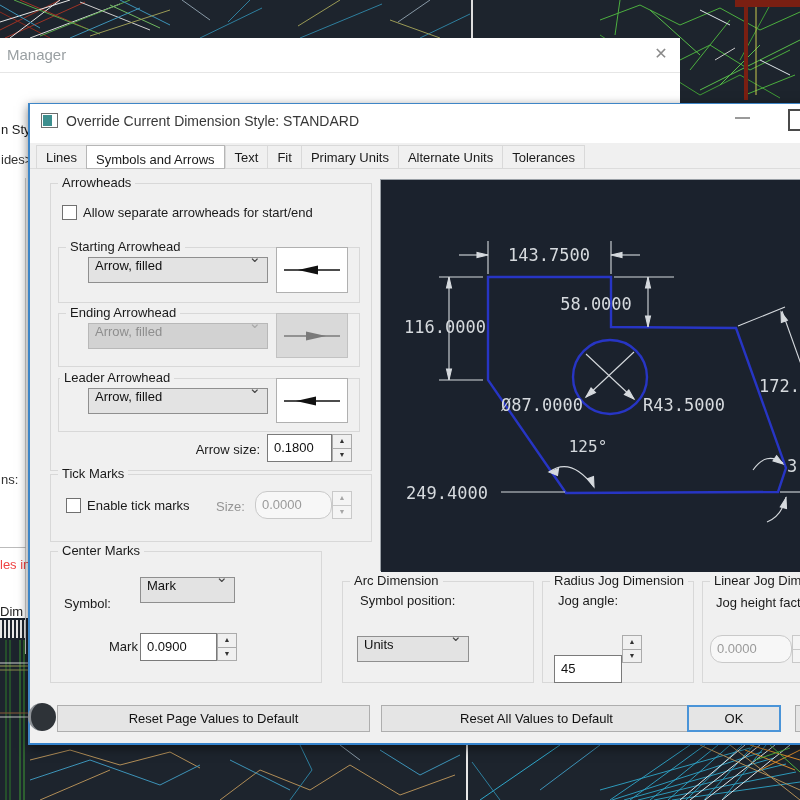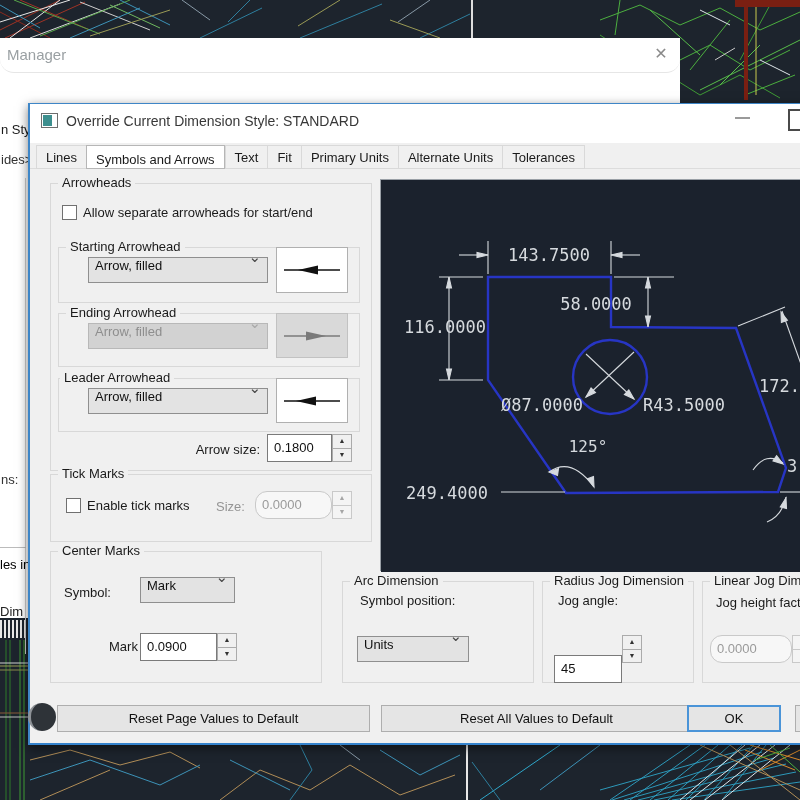--- a/index.html
+++ b/index.html
@@ -3,21 +3,21 @@
 <meta charset="utf-8">
 <style>
   html,body{margin:0;padding:0;}
   .canvas{position:relative;width:800px;height:800px;overflow:hidden;background:#1d242d;
     font-family:"Liberation Sans",sans-serif;-webkit-font-smoothing:antialiased;}
   .abs{position:absolute;}
   .nowrap{white-space:nowrap;}
 
   
   .mgr{left:0;top:38px;width:680px;height:580px;background:#ffffff;}
-  .mgr-titlebar{left:0;top:0;width:680px;height:34px;background:#fff;border-bottom:1px solid #e6e6e6;border-radius:14px;}
+  .mgr-titlebar{left:0;top:0;width:680px;height:34px;background:#fff;border-bottom:1px solid #e6e6e6;}
   .mgr-title{left:7px;top:8px;font-size:15px;color:#9aa0a3;}
   .mgr-close{left:650px;top:5px;width:22px;height:22px;font-size:16px;color:#8a8a8a;text-align:center;line-height:22px;}
   .mgr-style-label{left:1px;top:84px;font-size:13px;color:#1a1a1a;}
   .mgr-style-value{left:95px;top:84px;font-size:13px;color:#1a1a1a;}
   .frag{font-size:13px;color:#333;}
   .mgr-vline{left:25px;top:140px;width:1px;height:476px;background:#cccccc;}
   .mgr-hline{left:0;top:509px;width:26px;height:1px;background:#bbbbbb;}
 
   
   .dlg{left:28px;top:103px;width:780px;height:642px;background:#f0f0f0;
@@ -174,21 +174,21 @@
     <div class="abs mgr-titlebar">
       <div class="abs mgr-title nowrap">Manager</div>
       <div class="abs mgr-close">✕</div>
     </div>
     <div class="abs mgr-style-label nowrap">n Style:</div>
     <div class="abs mgr-style-value nowrap">STANDARD</div>
     <div class="abs frag nowrap" style="left:1px;top:114px;">ides&gt;</div>
     <div class="abs mgr-vline"></div>
     <div class="abs frag nowrap" style="left:1px;top:434px;">ns:</div>
     <div class="abs mgr-hline"></div>
-    <div class="abs frag nowrap" style="left:0px;top:519px;color:#000000;">les in</div>
+    <div class="abs frag nowrap" style="left:0px;top:519px;color:#ef4444;">les in</div>
     <div class="abs frag nowrap" style="left:0px;top:566px;color:#222;">Dim</div>
   </div>
 
   <div class="abs dlg">
     <div class="abs dlg-titlebar">
       <div class="abs dlg-icon">
           <div class="abs dlg-icon-fill"></div>
         </div>
       <div class="abs dlg-title nowrap">Override Current Dimension Style: STANDARD</div>
       <div class="abs dash-ico"></div>
@@ -264,21 +264,21 @@
     <div class="abs lbl nowrap" style="left:57px;top:394px;">Enable tick marks</div>
     <div class="abs lbl dis nowrap" style="left:186px;top:395px;">Size:</div>
     <div class="abs edit dis" style="left:225px;top:387px;width:77px;">0.0000</div>
     <div class="abs spin dis" style="left:302px;top:387px;">
       <div class="spin-btn">▲</div>
       <div class="spin-btn">▼</div>
     </div>
 
     <div class="abs group" style="left:20px;top:447px;width:270px;height:130px;"></div>
     <div class="abs group-label nowrap" style="left:28px;top:439px;">Center Marks</div>
-    <div class="abs lbl nowrap" style="left:34px;top:481px;">Symbol:</div>
+    <div class="abs lbl nowrap" style="left:34px;top:492px;">Symbol:</div>
     <div class="abs combo" style="left:110px;top:473px;width:95px;">
       <span class="ctext nowrap">Mark</span>
       <span class="chev">⌄</span>
     </div>
     <div class="abs lbl nowrap" style="left:34px;top:535px;margin-left:45px;">Mark size:</div>
     <div class="abs edit" style="left:110px;top:529px;width:77px;">0.0900</div>
     <div class="abs spin" style="left:187px;top:529px;">
       <div class="spin-btn">▲</div>
       <div class="spin-btn">▼</div>
     </div>

